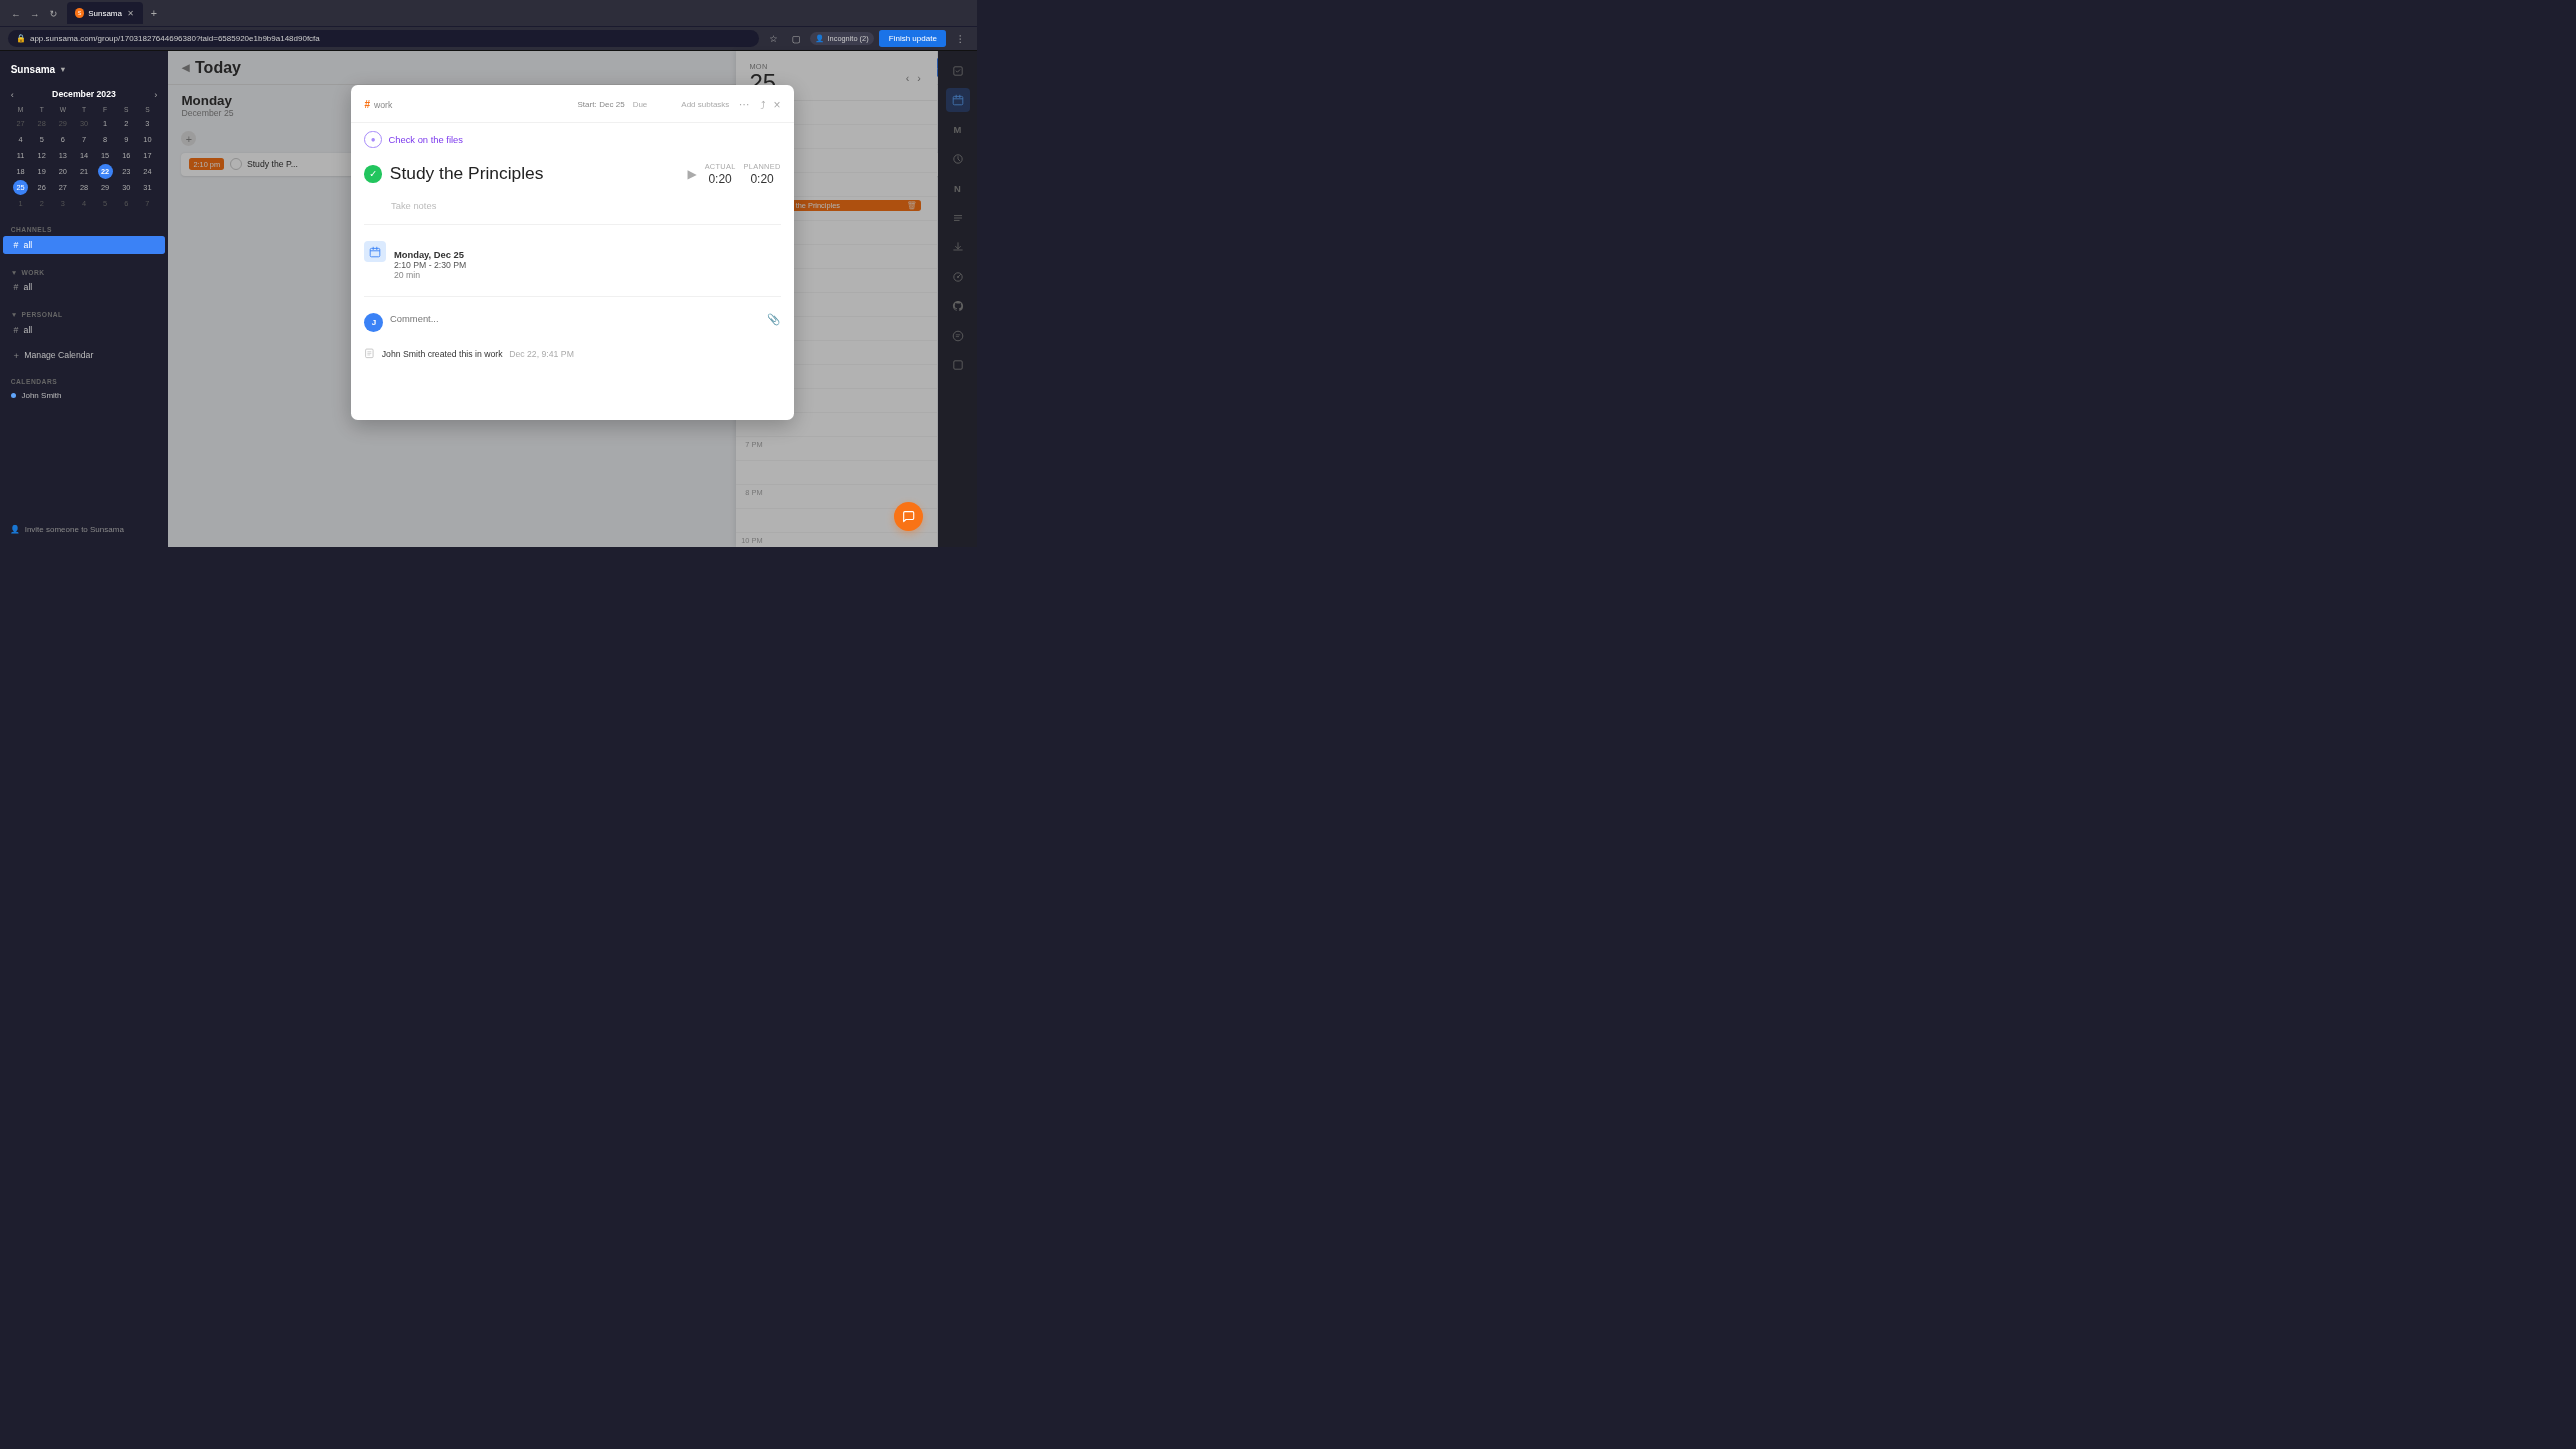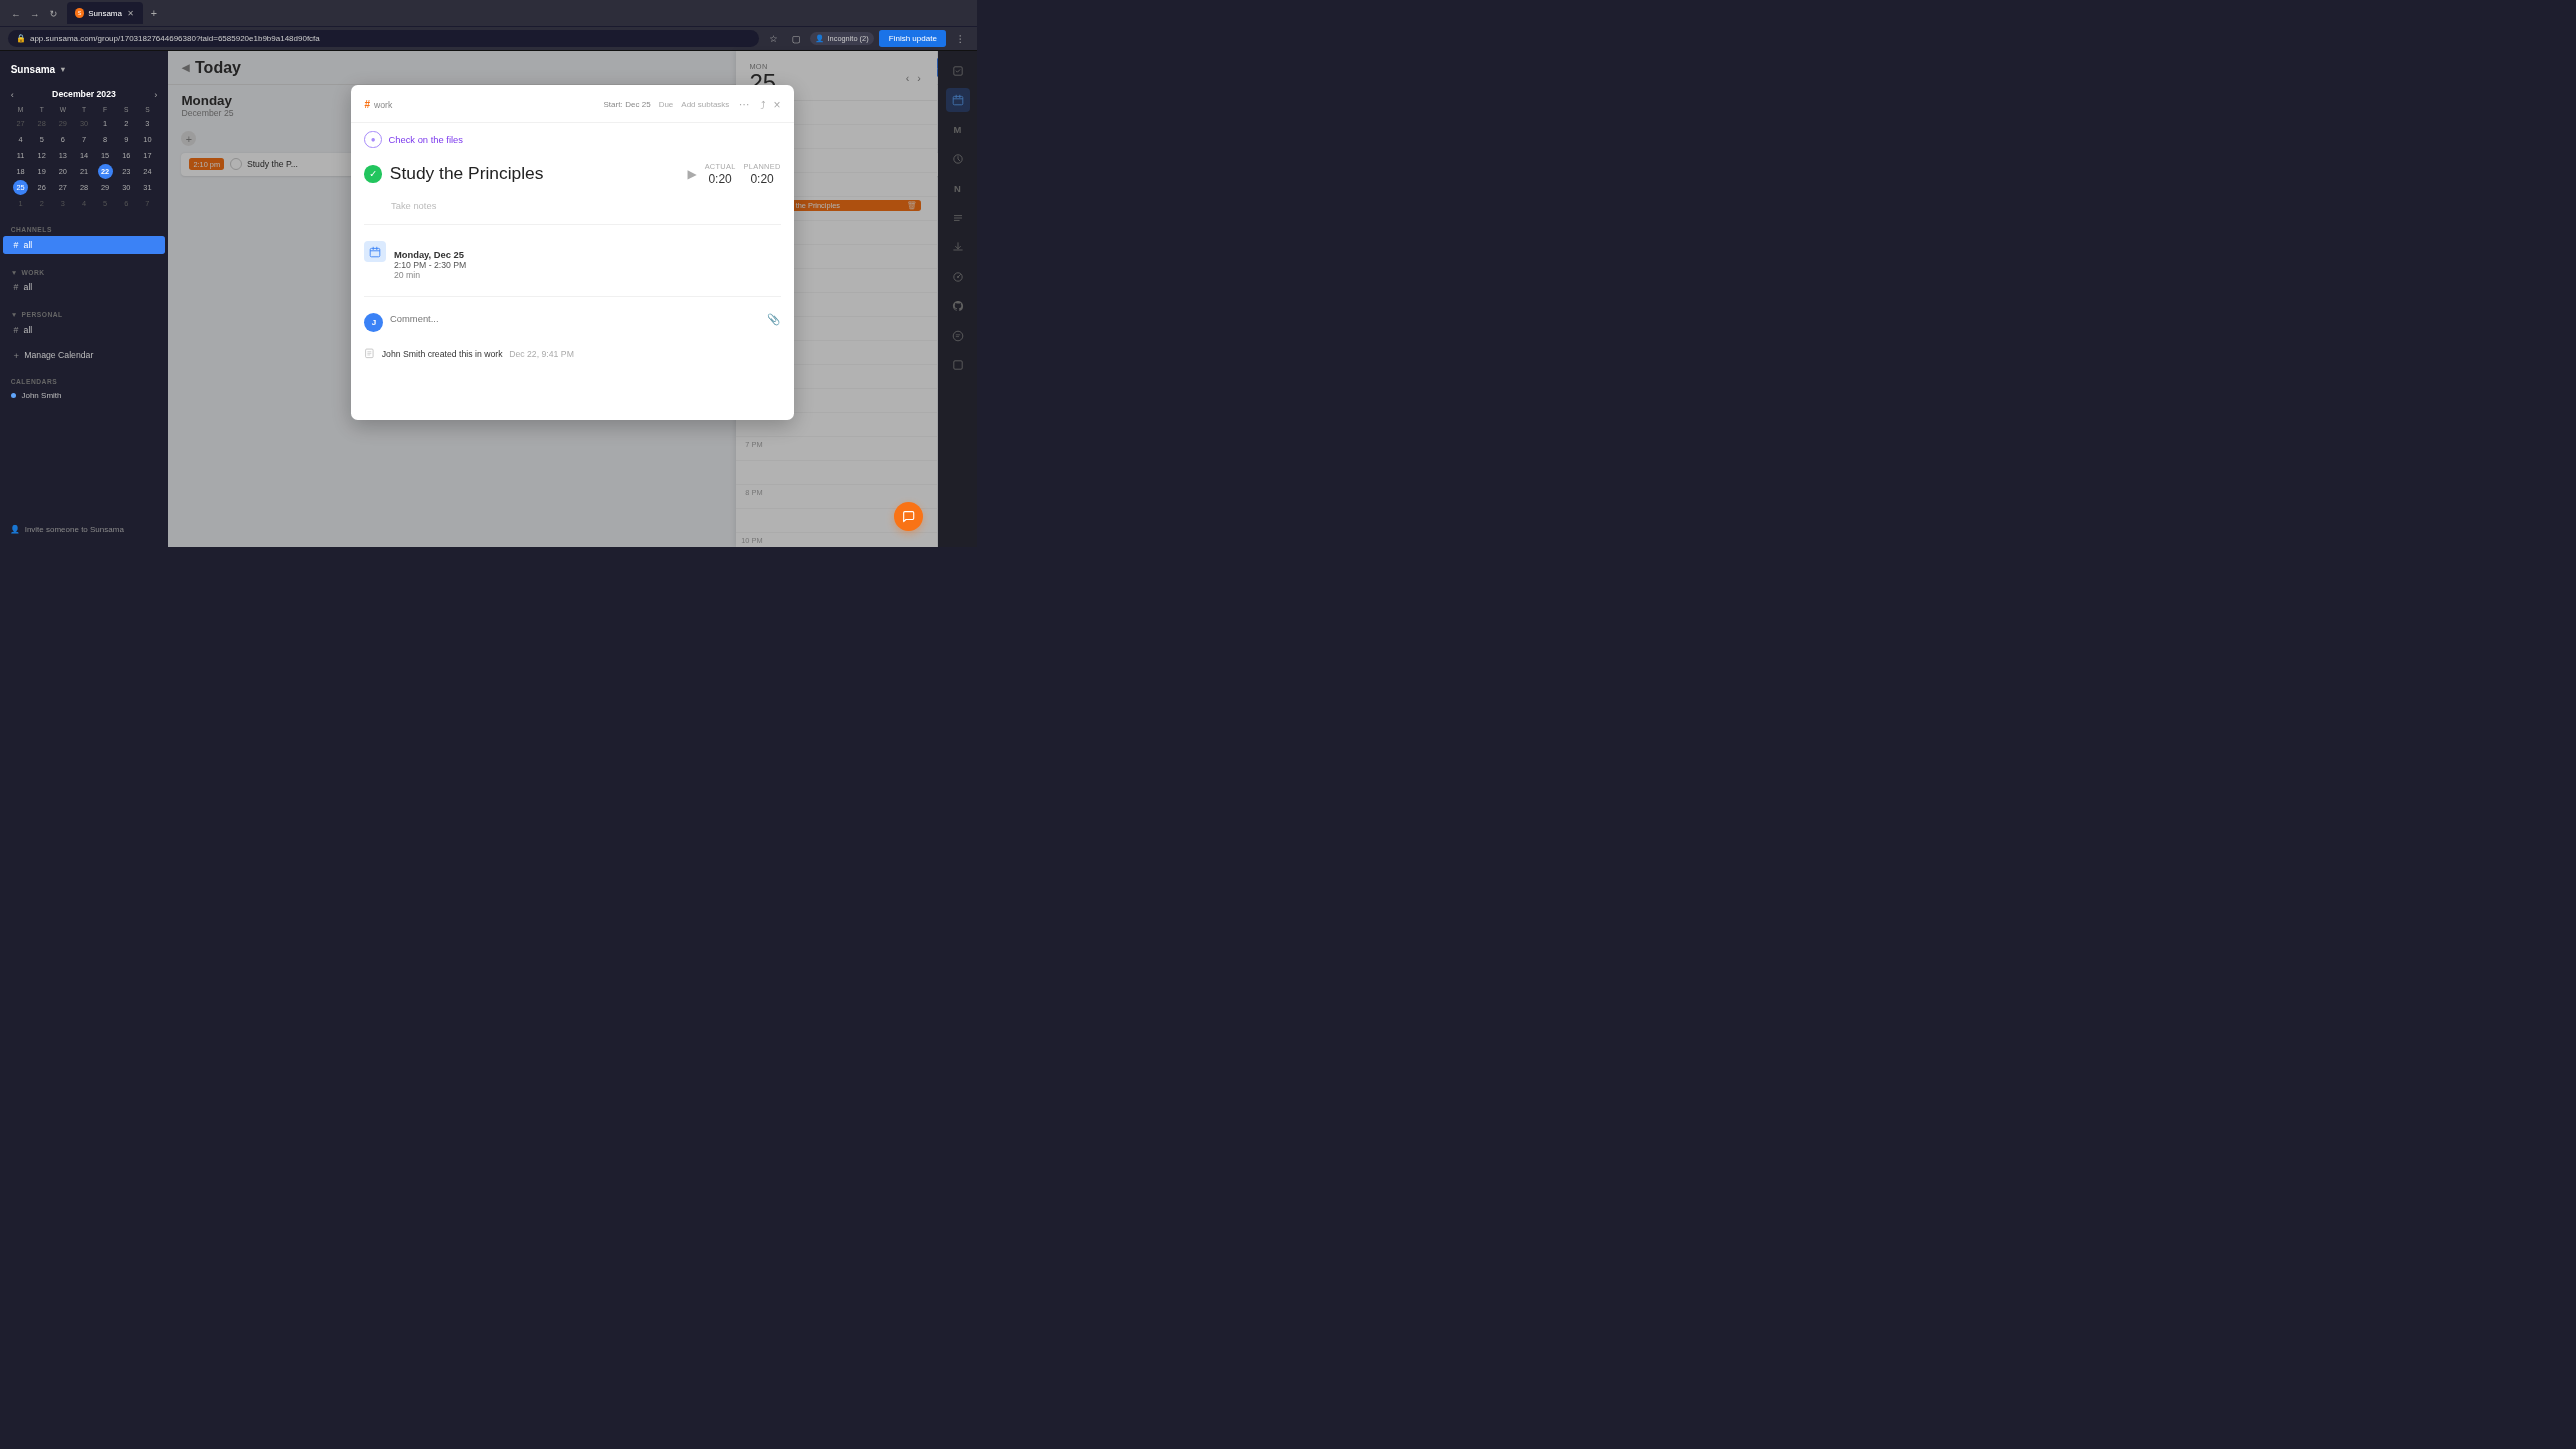--- a/index.html
+++ b/index.html
@@ -995,21 +995,21 @@
           <div class="modal-channel">
             <span class="modal-channel-hash">#</span>
             <span>work</span>
           </div>
           <div class="modal-meta">
             <div class="modal-meta-item">
               <span>Start:</span>
               <span>Dec 25</span>
             </div>
             <span style="cursor:pointer; color:#aaa;">Due</span>
-            <span style="cursor:pointer; color:#aaa;">Add subtasks</span>
+            <span style="cursor:pointer; color:#aaa;margin-left:26px;">Add subtasks</span>
           </div>
           <div class="modal-actions">
             <button class="modal-action-btn">⋯</button>
             <button class="modal-action-btn">⤴</button>
             <button class="modal-close-btn">×</button>
           </div>
         </div>
 
         <div style="display:flex; align-items:center; gap:6.7px; padding: 8px 13.4px 2.7px;">
           <div style="width:17.4px; height:17.4px; border-radius:50%; border:1.3px solid #a78bfa; display:flex; align-items:center; justify-content:center; flex-shrink:0;">

